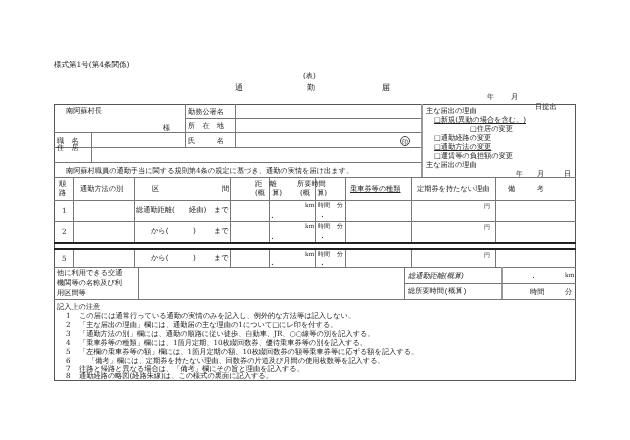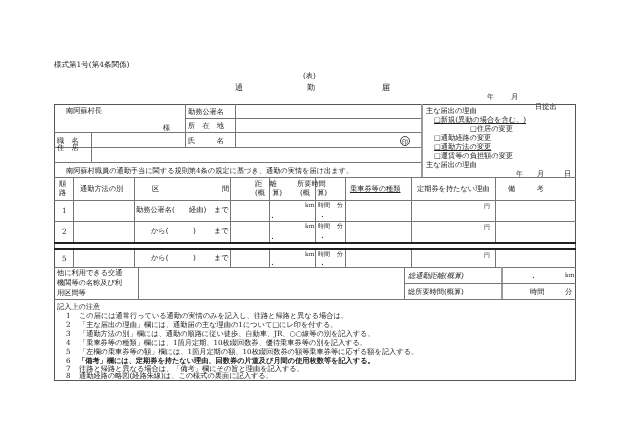--- a/index.html
+++ b/index.html
@@ -99,21 +99,21 @@
   <div class="t" style="left:255px;top:189px;">(概　算)</div>
   <div class="t" style="left:297px;top:180px;">所要時間</div>
   <div class="t" style="left:300px;top:189px;">(概　算)</div>
   <div class="t" style="left:350px;top:185px;text-decoration:underline;">乗車券等の種類</div>
   <div class="t" style="left:417px;top:185px;">定期券を持たない理由</div>
   <div class="t" style="left:508px;top:185px;">備　　　考</div>
 
   <div>
     <div class="t" style="left:62px;top:207px;">1</div>
     <input class="field" style="left: 74px; top: 201px; width: 59px; height: 19px;">
-    <div class="t" style="left:136px;top:206px;">勤務公署名(</div>
+    <div class="t" style="left:136px;top:206px;">総通勤距離(</div>
     <div class="t" style="left:189px;top:206px;">経由)</div>
     <div class="t" style="left:214px;top:206px;">まで</div>
     <div class="t small" style="left:305px;top:202px;">km</div>
     <div class="t" style="left:271px;top:211px;font-size:9px;">.</div>
     <div class="t small" style="left:318px;top:202px;">時間</div>
     <div class="t small" style="left:337px;top:202px;">分</div>
     <div class="t" style="left:321px;top:210px;font-size:9px;">.</div>
     <input class="field" style="left: 346px; top: 201px; width: 64px; height: 19px;">
     <div class="t small" style="left:484px;top:203px;">円</div>
     <input class="field" style="left: 496px; top: 201px; width: 78px; height: 19px;">
@@ -171,36 +171,36 @@
   <div class="hl" style="left:54px;top:299px;width:522px;"></div>
 
   <div class="t" style="left:57px;top:269px;">他に利用できる交通</div>
   <div class="t" style="left:57px;top:279px;">機関等の名称及び利</div>
   <div class="t" style="left:57px;top:289px;">用区間等</div>
   <textarea class="field" style="left: 139px; top: 268px; width: 264px; height: 30px; resize: none;"></textarea>
 
   <div class="t" style="left:408px;top:272px;font-style:italic;">総通勤距離(概算)</div>
   <div class="t" style="left:532px;top:271px;font-size:9px;">.</div>
   <div class="t small" style="left:565px;top:272px;">km</div>
-  <div class="t" style="left:408px;top:288px;">総所要時間(概算)</div>
+  <div class="t" style="left:408px;top:288px;font-family:Liberation Mono, monospace;">総所要時間(概算)</div>
   <div class="t" style="left:530px;top:288px;">時間</div>
   <div class="t" style="left:565px;top:288px;">分</div>
 </div>
 
 <div>
   <div class="t" style="left:57px;top:303px;">記入上の注意</div>
   <div class="t" style="left:66px;top:312px;">1</div>
-  <div class="t" style="left:79px;top:312px;">この届には通常行っている通勤の実情のみを記入し、往路と帰路と異なる場合は。</div>
+  <div class="t" style="left:79px;top:312px;">この届には通常行っている通勤の実情のみを記入し、例外的な方法等は記入しない。</div>
   <div class="t" style="left:66px;top:321px;">2</div>
   <div class="t" style="left:79px;top:321px;">「主な届出の理由」欄には、通勤届の主な理由の1について□にレ印を付する。</div>
   <div class="t" style="left:66px;top:330px;">3</div>
   <div class="t" style="left:79px;top:330px;">「通勤方法の別」欄には、通勤の順路に従い徒歩、自動車、JR、○○線等の別を記入する。</div>
   <div class="t" style="left:66px;top:339px;">4</div>
   <div class="t" style="left:79px;top:339px;">「乗車券等の種類」欄には、1箇月定期、10枚綴回数券、優待乗車券等の別を記入する。</div>
   <div class="t" style="left:66px;top:348px;">5</div>
   <div class="t" style="left:79px;top:348px;">「左欄の乗車券等の額」欄には、1箇月定期の額、10枚綴回数券の額等乗車券等に応ずる額を記入する。</div>
   <div class="t" style="left:66px;top:357px;">6</div>
-  <div class="t" style="left:78px;top:357px;font-weight:bold;">「備考」欄には、定期券を持たない理由、回数券の片道及び月間の使用枚数等を記入する。</div>
+  <div class="t" style="left:88px;top:357px;">「備考」欄には、定期券を持たない理由、回数券の片道及び月間の使用枚数等を記入する。</div>
   <div class="t" style="left:66px;top:365px;">7</div>
   <div class="t" style="left:79px;top:365px;">往路と帰路と異なる場合は、「備考」欄にその旨と理由を記入する。</div>
   <div class="t" style="left:66px;top:372px;">8</div>
   <div class="t" style="left:79px;top:372px;">通勤経路の略図(経路朱線)は、この様式の裏面に記入する。</div>
 </div>
 
 </body></html>

